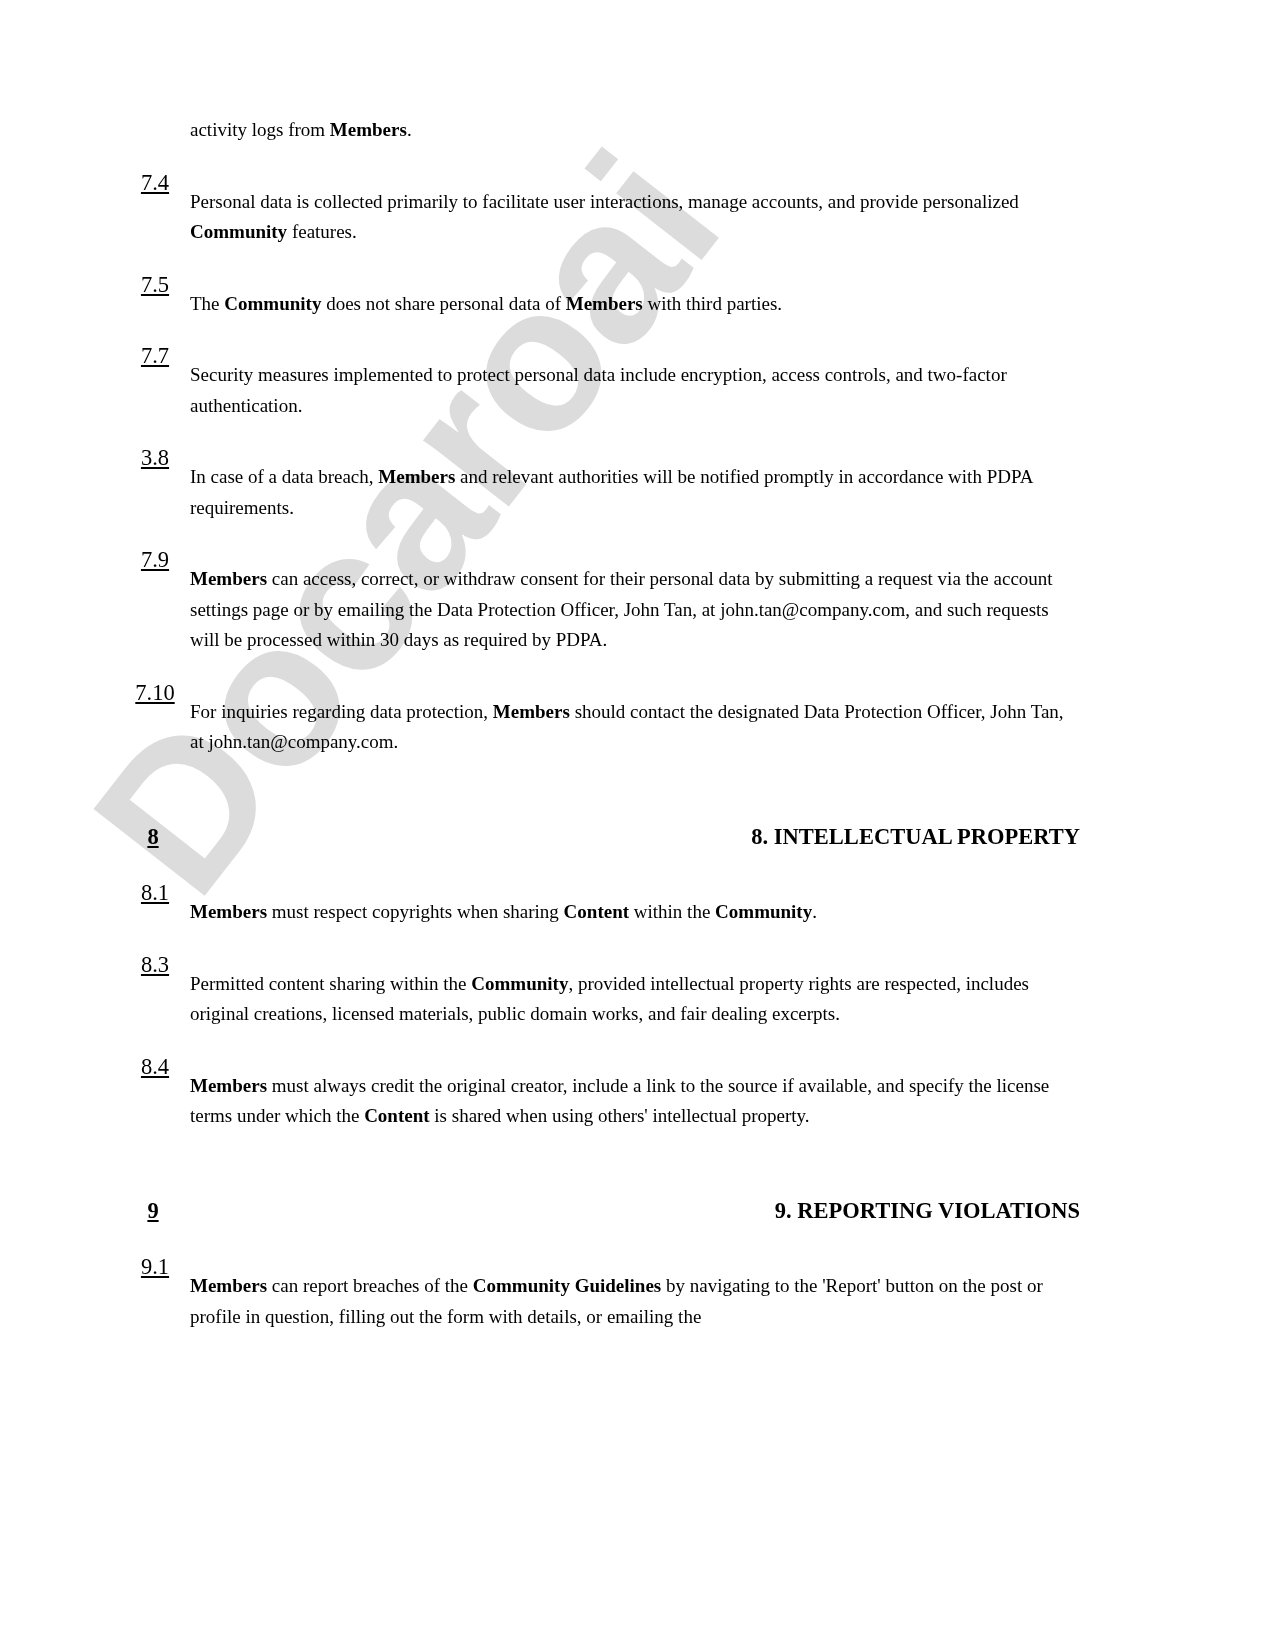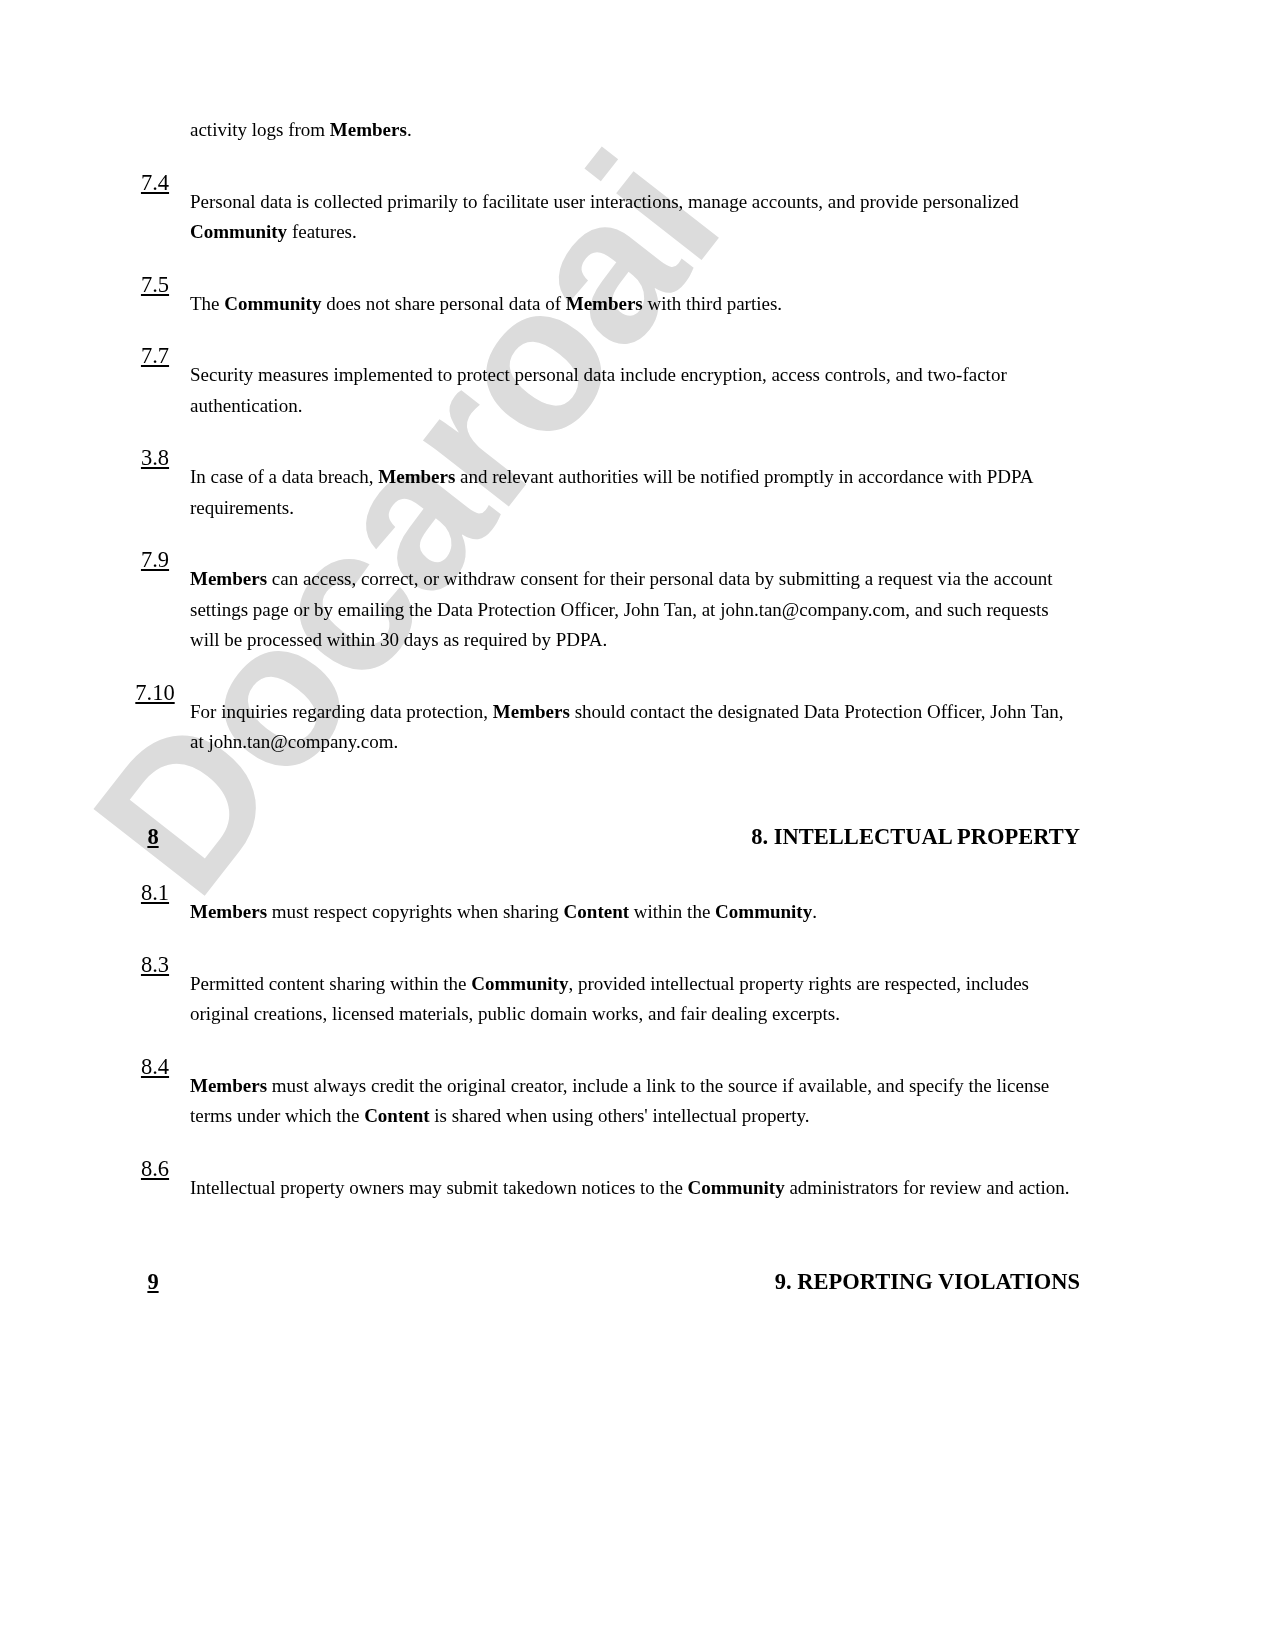--- a/index.html
+++ b/index.html
@@ -162,24 +162,24 @@
           <div class="clause-body"><b>Members</b><span> must respect copyrights when sharing </span><b>Content</b><span> within the </span><b>Community</b><span>.</span></div>
         </div>
         <div class="clause">
           <div class="clause-num">8.3</div>
           <div class="clause-body"><span>Permitted content sharing within the </span><b>Community</b><span>, provided intellectual property rights are respected, includes original creations, licensed materials, public domain works, and fair dealing excerpts.</span></div>
         </div>
         <div class="clause">
           <div class="clause-num">8.4</div>
           <div class="clause-body"><b>Members</b><span> must always credit the original creator, include a link to the source if available, and specify the license terms under which the </span><b>Content</b><span> is shared when using others' intellectual property.</span></div>
         </div>
-        <div class="clause">
-          <div class="clause-num">8.6</div>
-          <div class="clause-body"><span>Intellectual property owners may submit takedown notices to the </span><b>Community</b><span> administrators for review and action.</span></div>
-        </div>
         <div class="heading">
           <div class="clause-num">9</div>
           <div class="heading-title">9. REPORTING VIOLATIONS</div>
+        </div>
+        <div class="clause">
+          <div class="clause-num">9.1</div>
+          <div class="clause-body"><b>Members</b><span> can report breaches of the </span><b>Community Guidelines</b><span> by navigating to the 'Report' button on the post or profile in question, filling out the form with details, or emailing the</span></div>
         </div>
       </div>
   </div>
 
 </div>
 
 </body></html>

